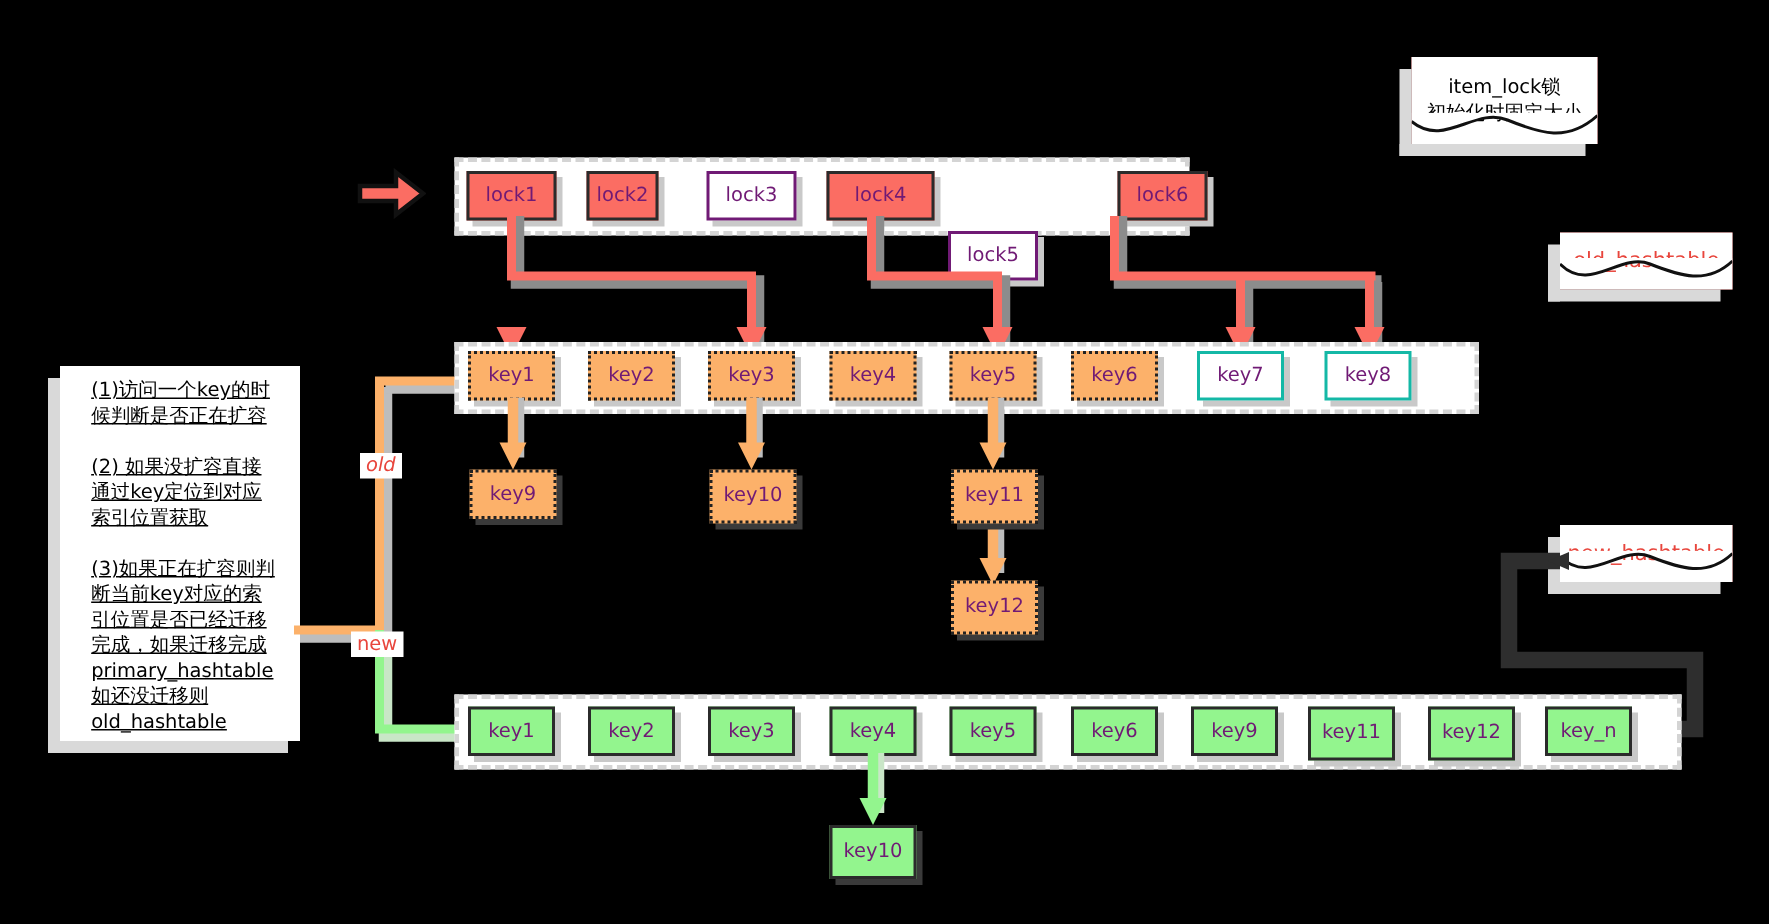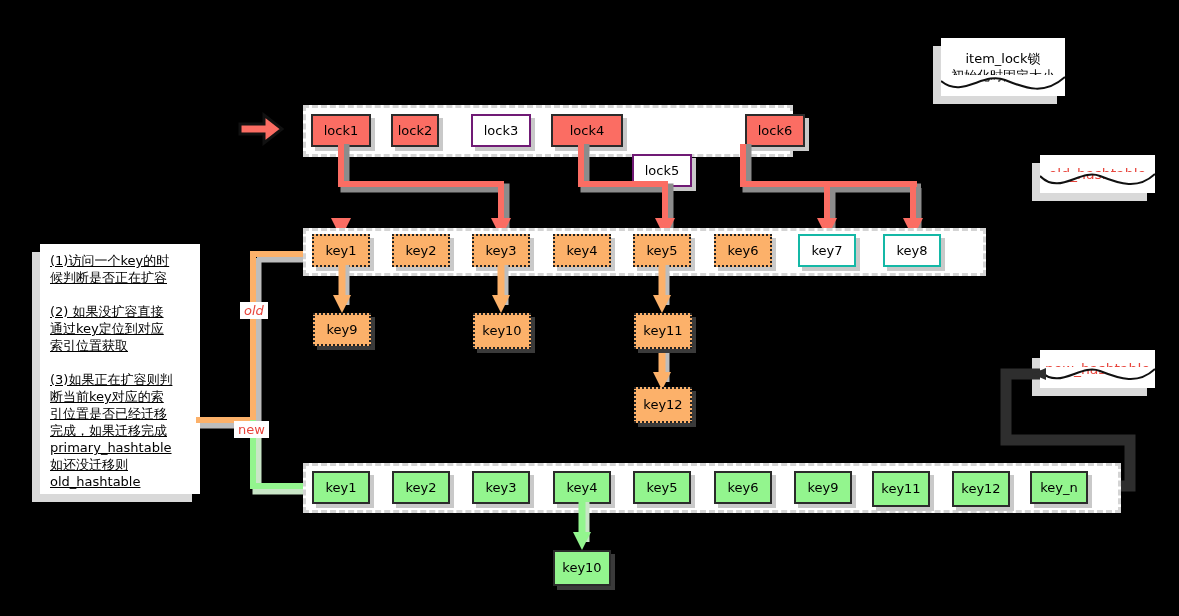--- a/index.html
+++ b/index.html
@@ -23,21 +23,21 @@
       text-decoration:underline;white-space:pre-line;}
   .note-text.left{text-align:left;}
   .note-text.red{color:#e8453c;text-decoration:none;font-size:14px;}
   .note-text.plain{text-decoration:none;}
 
   
   .bucket-row{position:absolute;background:#ffffff;border:3px dashed #d4d4d4;box-sizing:border-box;}
 
   
   .cell{position:absolute;box-sizing:border-box;display:flex;align-items:center;
-        justify-content:center;text-align:center;font-size:13px;color:#000000;line-height:14px;}
+        justify-content:center;text-align:center;font-size:13px;color:#701a75;line-height:14px;}
   .cell.lock-hot{background:#fb6d63;border:2px solid #2b2b2b;}
   .cell.lock-cold{background:#ffffff;border:2px solid #701a75;}
   .cell.key-old{background:#fcb16a;border:2px dotted #222;}
   .cell.key-plain{background:#ffffff;border:2px solid #14b8a6;}
   .cell.key-new{background:#93f58e;border:2px solid #2b2b2b;}
 
   .cellwrap{position:absolute;}
   .cellwrap .sh{position:absolute;left:4px;top:4px;width:100%;height:100%;background:#3a3a3a;}
   .cellwrap .sh.light{background:#c9c9c9;}
   .cellwrap .bx{position:absolute;left:0;top:0;width:100%;height:100%;}
@@ -104,21 +104,21 @@
     <svg width="175" height="125" viewBox="0 0 175 125">
       <path d="M40 6 L6 6 L6 72 L130 72 L130 118 L96 118" stroke="#2e2e2e" stroke-width="11" fill="none"></path>
       <path d="M46 0 L32 6 L46 12 Z" fill="#2e2e2e"></path>
       <path d="M88 112 L102 118 L88 124 Z" fill="#2e2e2e"></path>
     </svg>
   </div>
 
   <div class="note" style="left:40px;top:244px;width:160px;height:250px;">
     <div class="shadow"></div>
     <div class="shadow-b"></div>
-    <div class="body" style="justify-content:flex-start;padding:8px 6px 0 10px;align-items:flex-start;">
+    <div class="body" style="justify-content:flex-start;padding:8px 6px 0 10px;align-items:center;">
       <div class="note-text left">(1)访问一个key的时
 候判断是否正在扩容
 
 (2) 如果没扩容直接
 通过key定位到对应
 索引位置获取
 
 (3)如果正在扩容则判
 断当前key对应的索
 引位置是否已经迁移

